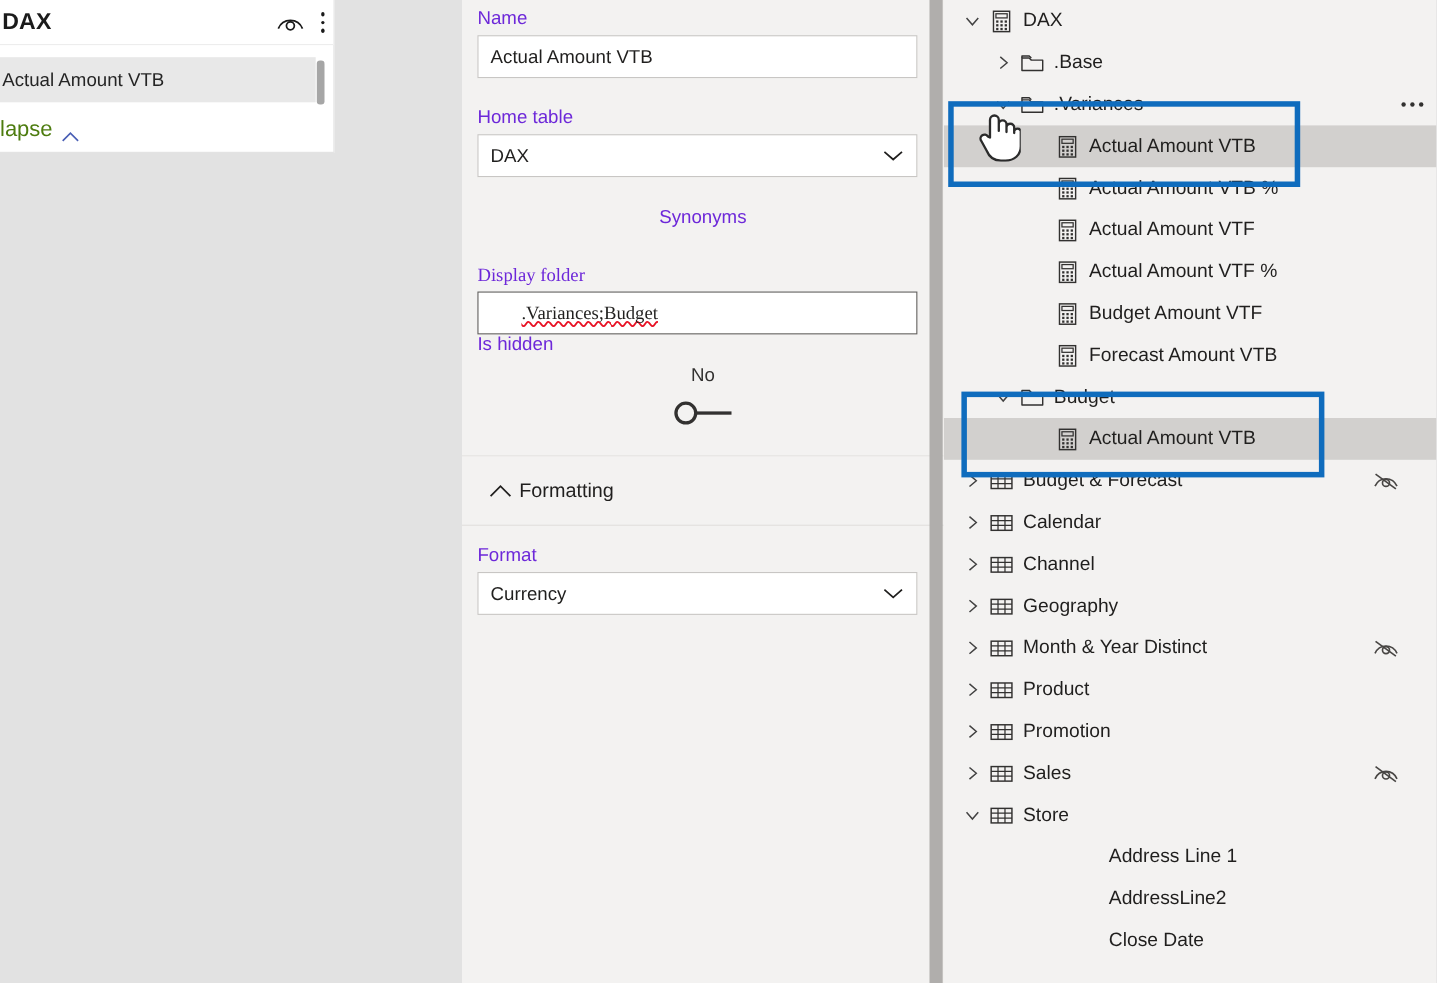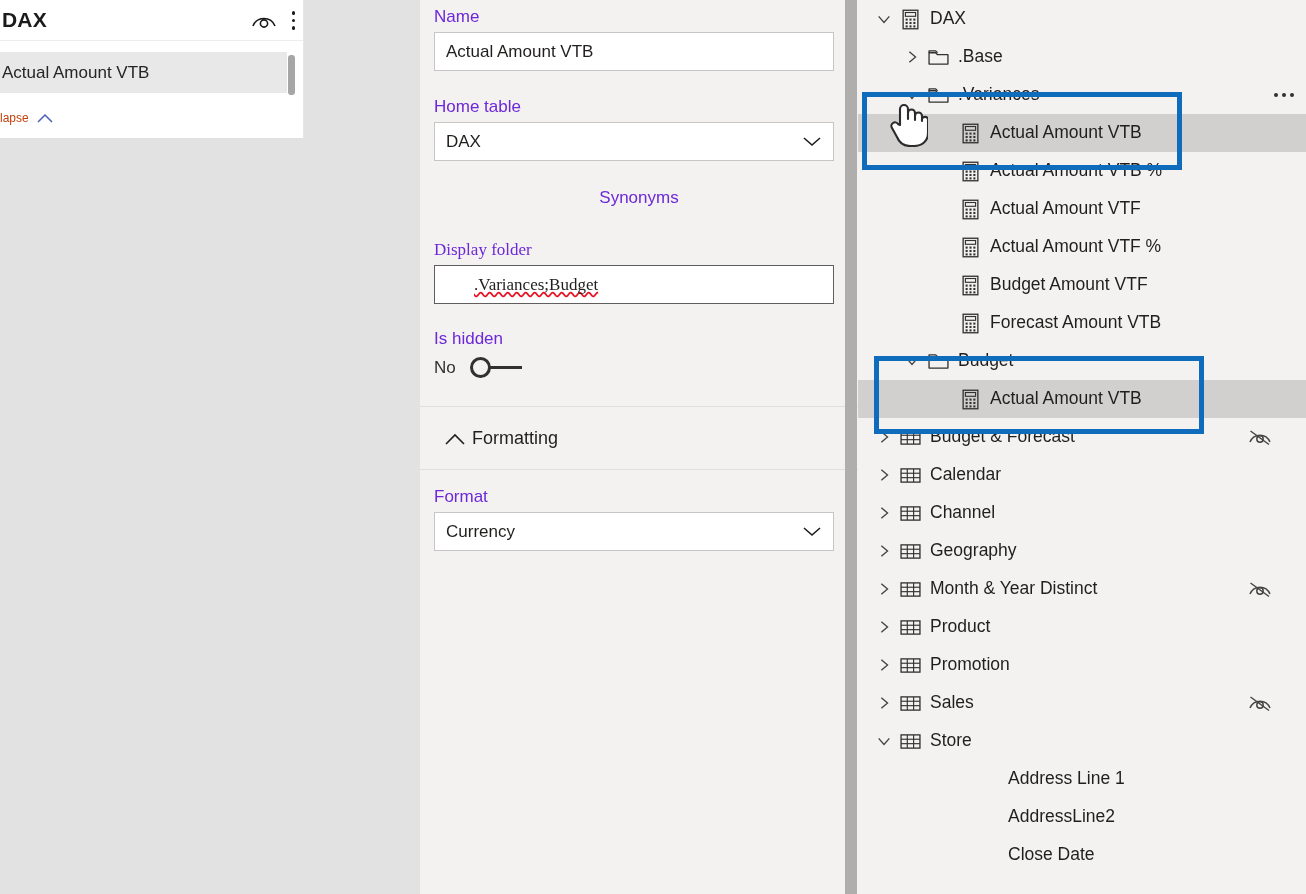--- a/index.html
+++ b/index.html
@@ -44,21 +44,21 @@
   }
   .lp-row-selected span { font-size: 17px; color: #252525; margin-left: 2px; }
   .lp-scroll-thumb {
     position: absolute; left: 288px; top: 55px; width: 7px; height: 40px;
     background: #a6a6a6; border-radius: 3px;
   }
   .lp-collapse {
     position: absolute; left: 0; top: 103px; height: 30px;
     display: flex; align-items: center; gap: 7px;
   }
-  .lp-collapse span { font-size: 12px; color: #c2410c; }
+  .lp-collapse span { font-size: 20px; color: #4d7c0f; }
   .chev-up-sm { width: 18px; height: 11px; }
 
   
   .mid-pane {
     position: absolute; left: 420px; top: 0; width: 438px; height: 894px;
     background: #f3f2f1;
     overflow: hidden;
   }
   .field { padding: 0 14px; }
   .field-label {
@@ -83,21 +83,21 @@
     border: 1px solid #c8c6c4;
     font-size: 17px; color: #201f1e; padding: 10px 11px;
     line-height: 1.3;
   }
   .spell {
     text-decoration: underline wavy #e81123;
     text-decoration-skip-ink: none;
     text-underline-offset: 2px;
     margin-left: 28px;
   }
-  .toggle-row { display: flex; align-items: center; gap: 14px; }
+  .toggle-row { display: flex; align-items: center; gap: 14px; flex-direction: column; }
   .toggle-row .tg-label { font-size: 17px; color: #323130; }
   .toggle {
     width: 52px; height: 22px; position: relative;
   }
   .toggle .track {
     position: absolute; left: 19px; top: 9px; width: 33px; height: 3px;
     background: #323130;
   }
   .toggle .knob {
     position: absolute; left: 0; top: 0; width: 21px; height: 21px;
@@ -218,21 +218,21 @@
     <div class="field-label">Synonyms</div>
   </div>
 
   <div class="field" style="padding-top:28px;font-family:Liberation Serif, serif;">
     <div class="field-label">Display folder</div>
     <div class="txt-input strong-border">
       <span class="spell">.Variances;Budget</span>
     </div>
   </div>
 
-  <div class="field" style="padding-top:26px;">
+  <div class="field" style="">
     <div class="field-label">Is hidden</div>
     <div class="toggle-row" style="margin-top:10px;">
       <span class="tg-label">No</span>
       <span class="toggle">
         <span class="track"></span>
         <span class="knob"></span>
       </span>
     </div>
   </div>
 

